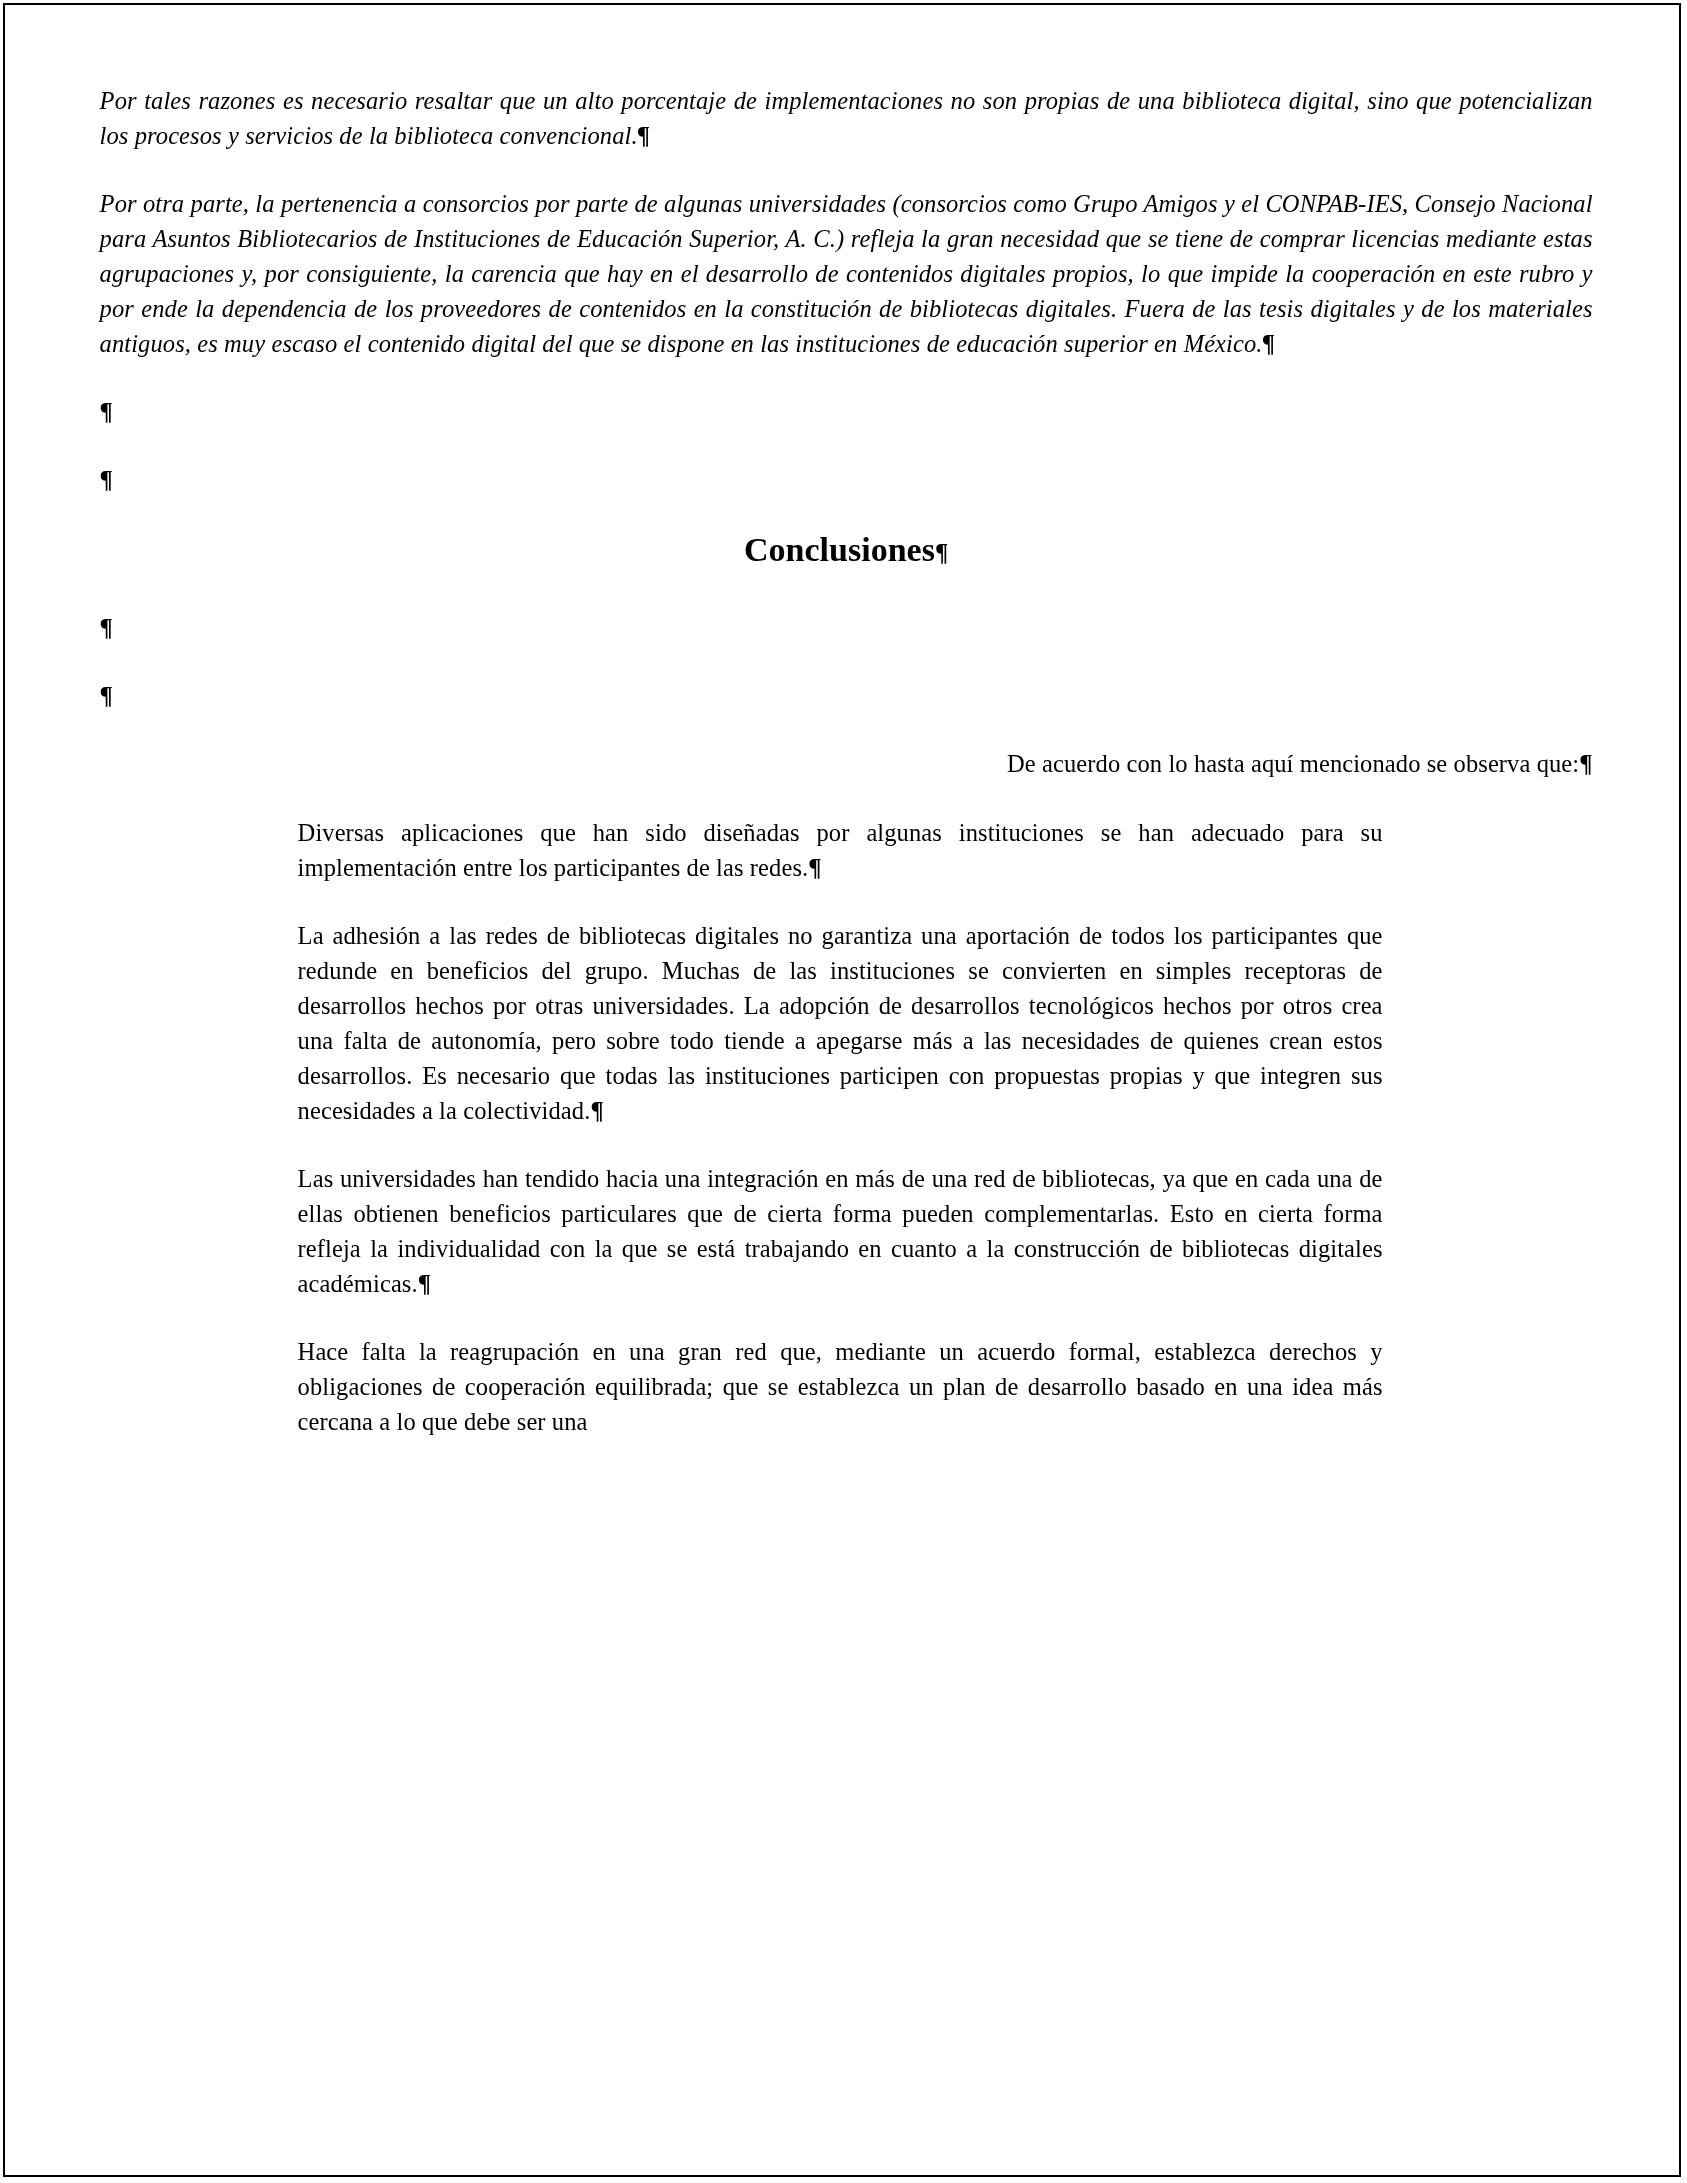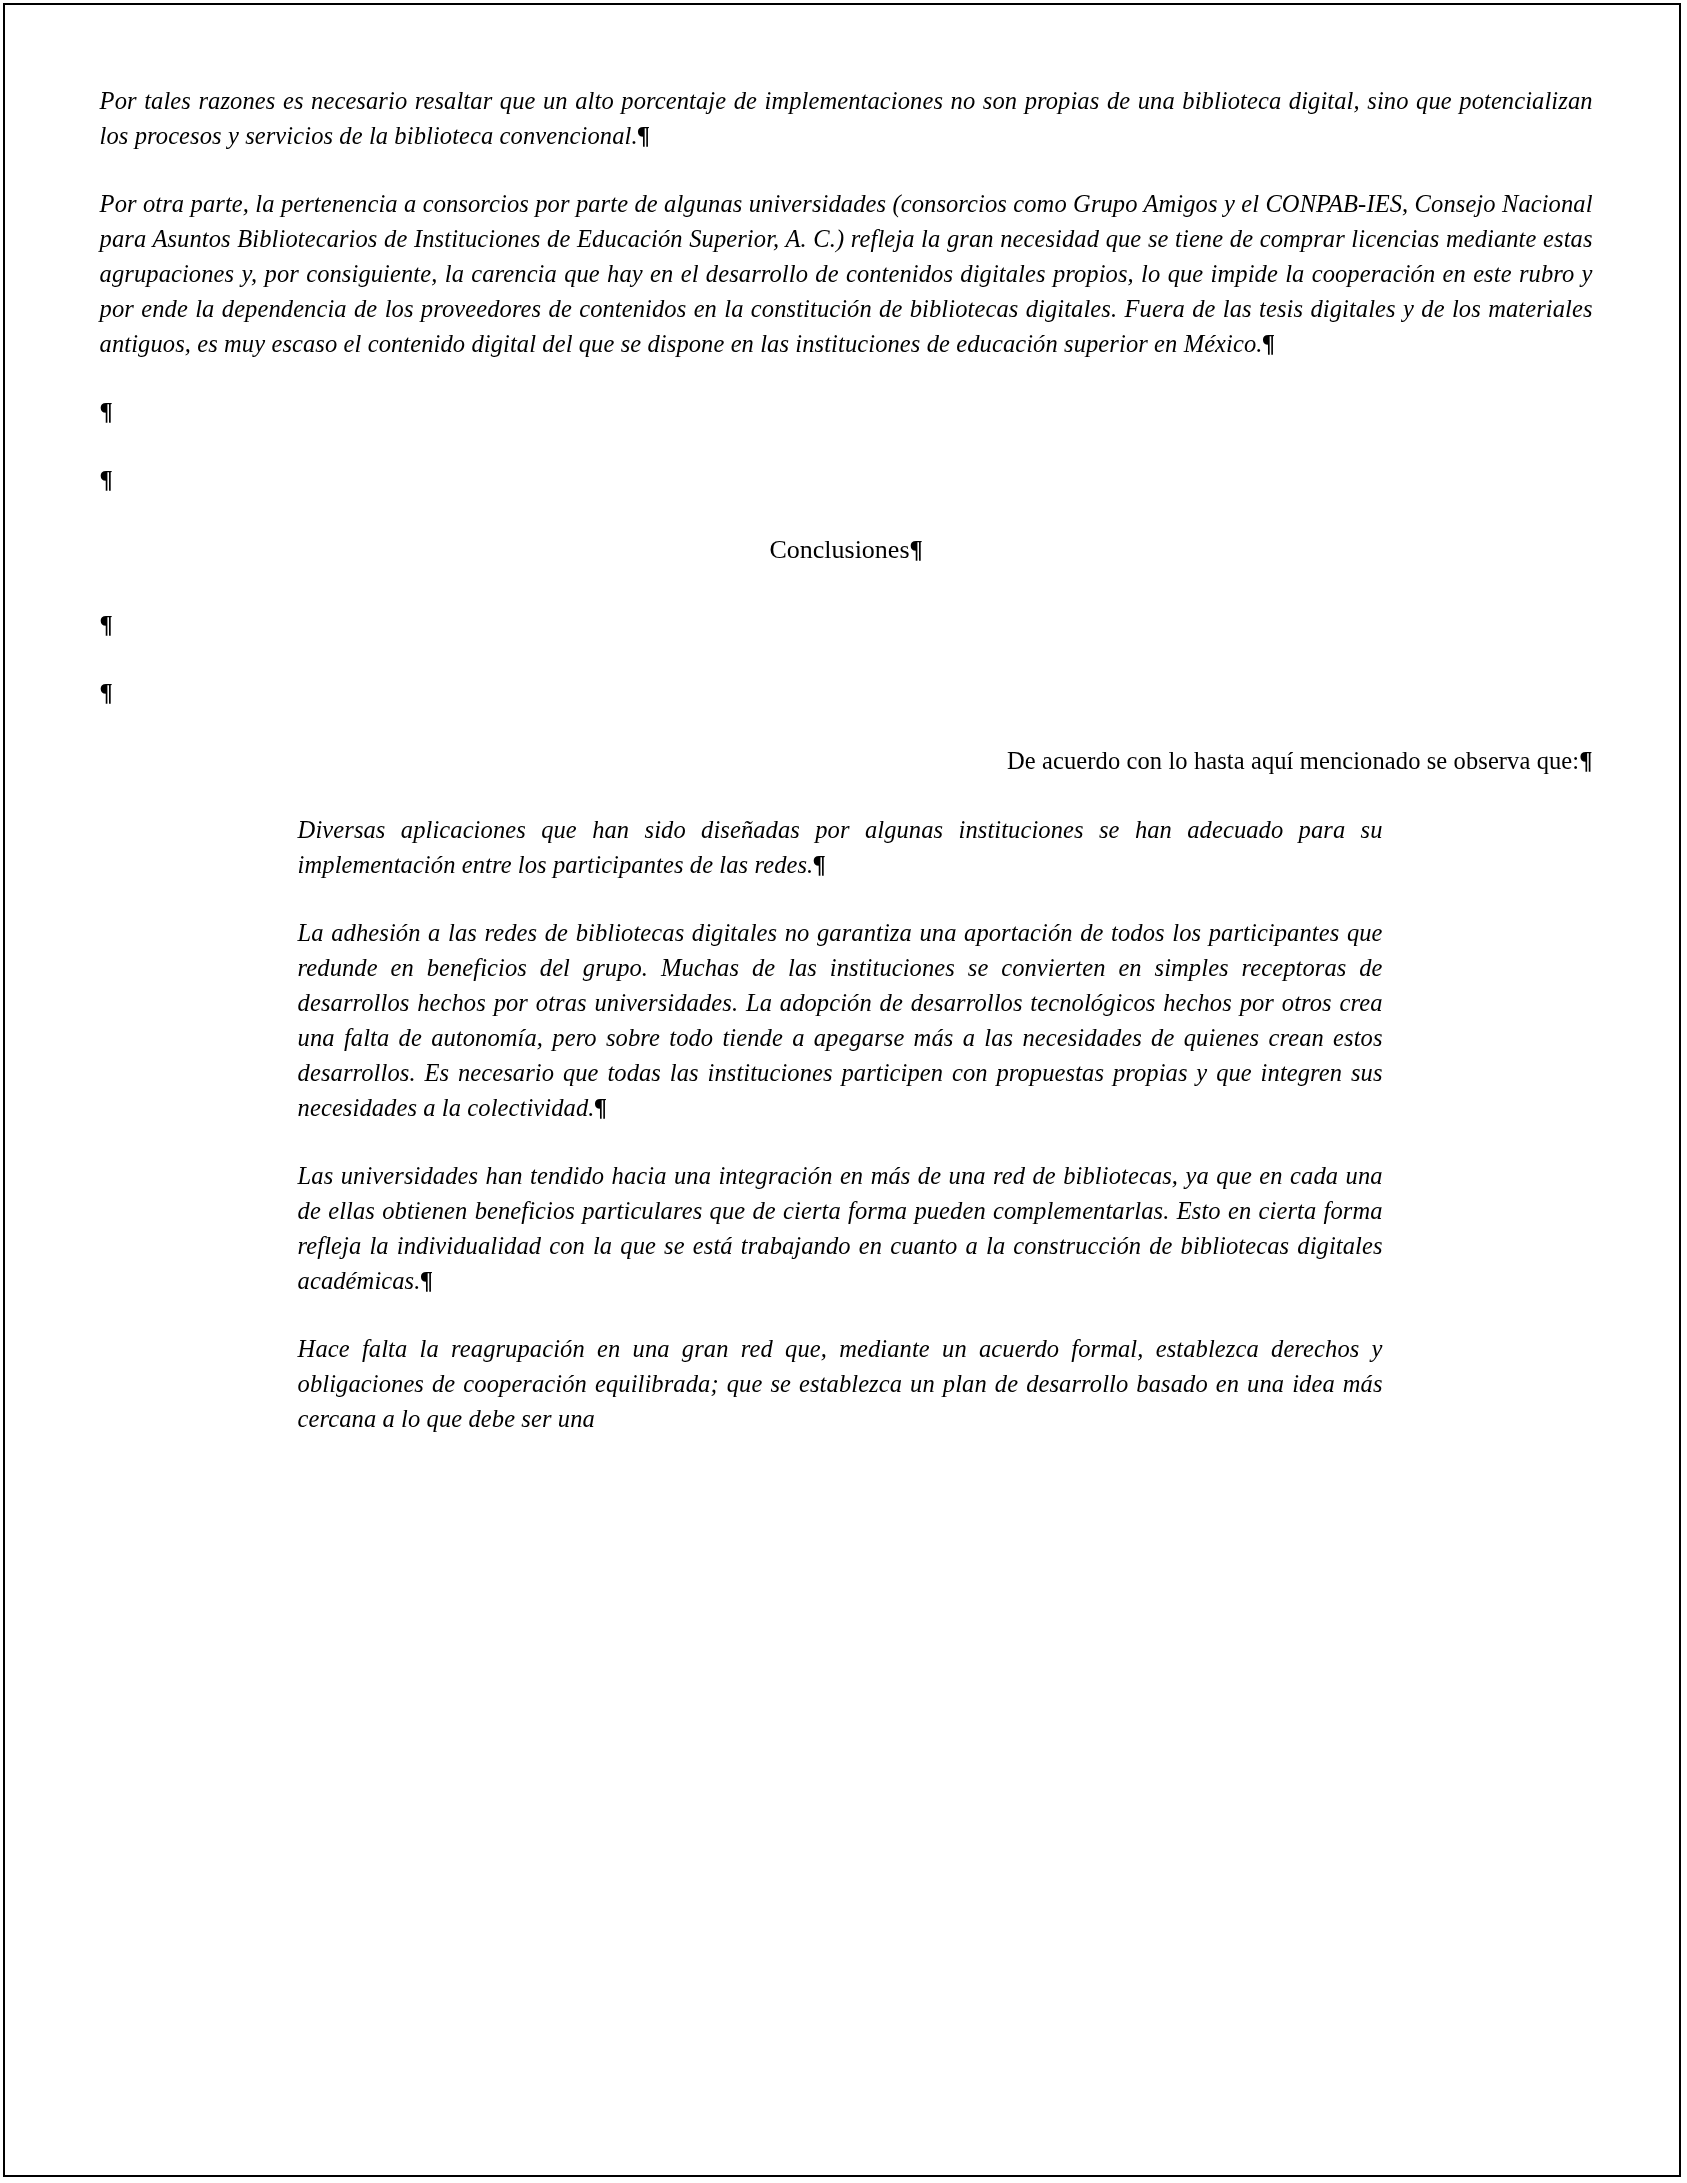--- a/index.html
+++ b/index.html
@@ -45,33 +45,32 @@
   p.blank-para {
     margin: 0 0 33px 0;
     text-align: left;
     height: 35px;
   }
   .heading-wrap {
     margin: 24px 0 37px 0;
     text-align: center;
   }
   .heading {
-    font-size: 26px;
+    font-size: 34px;
     line-height: 40px;
-    font-weight: normal;
+    font-weight: bold;
     display: inline;
   }
   .lead-para {
     margin: 0 0 34px 0;
     text-align: right;
   }
   .indent-block {
     margin-left: 198px;
     width: 1085px;
-    font-style: italic;
   }
   .indent-block p {
     margin: 0 0 33px 0;
     text-align: justify;
   }
   .indent-block p:last-child {
     margin-bottom: 0;
     margin-top: 28px;
   }
   .pilcrow {

